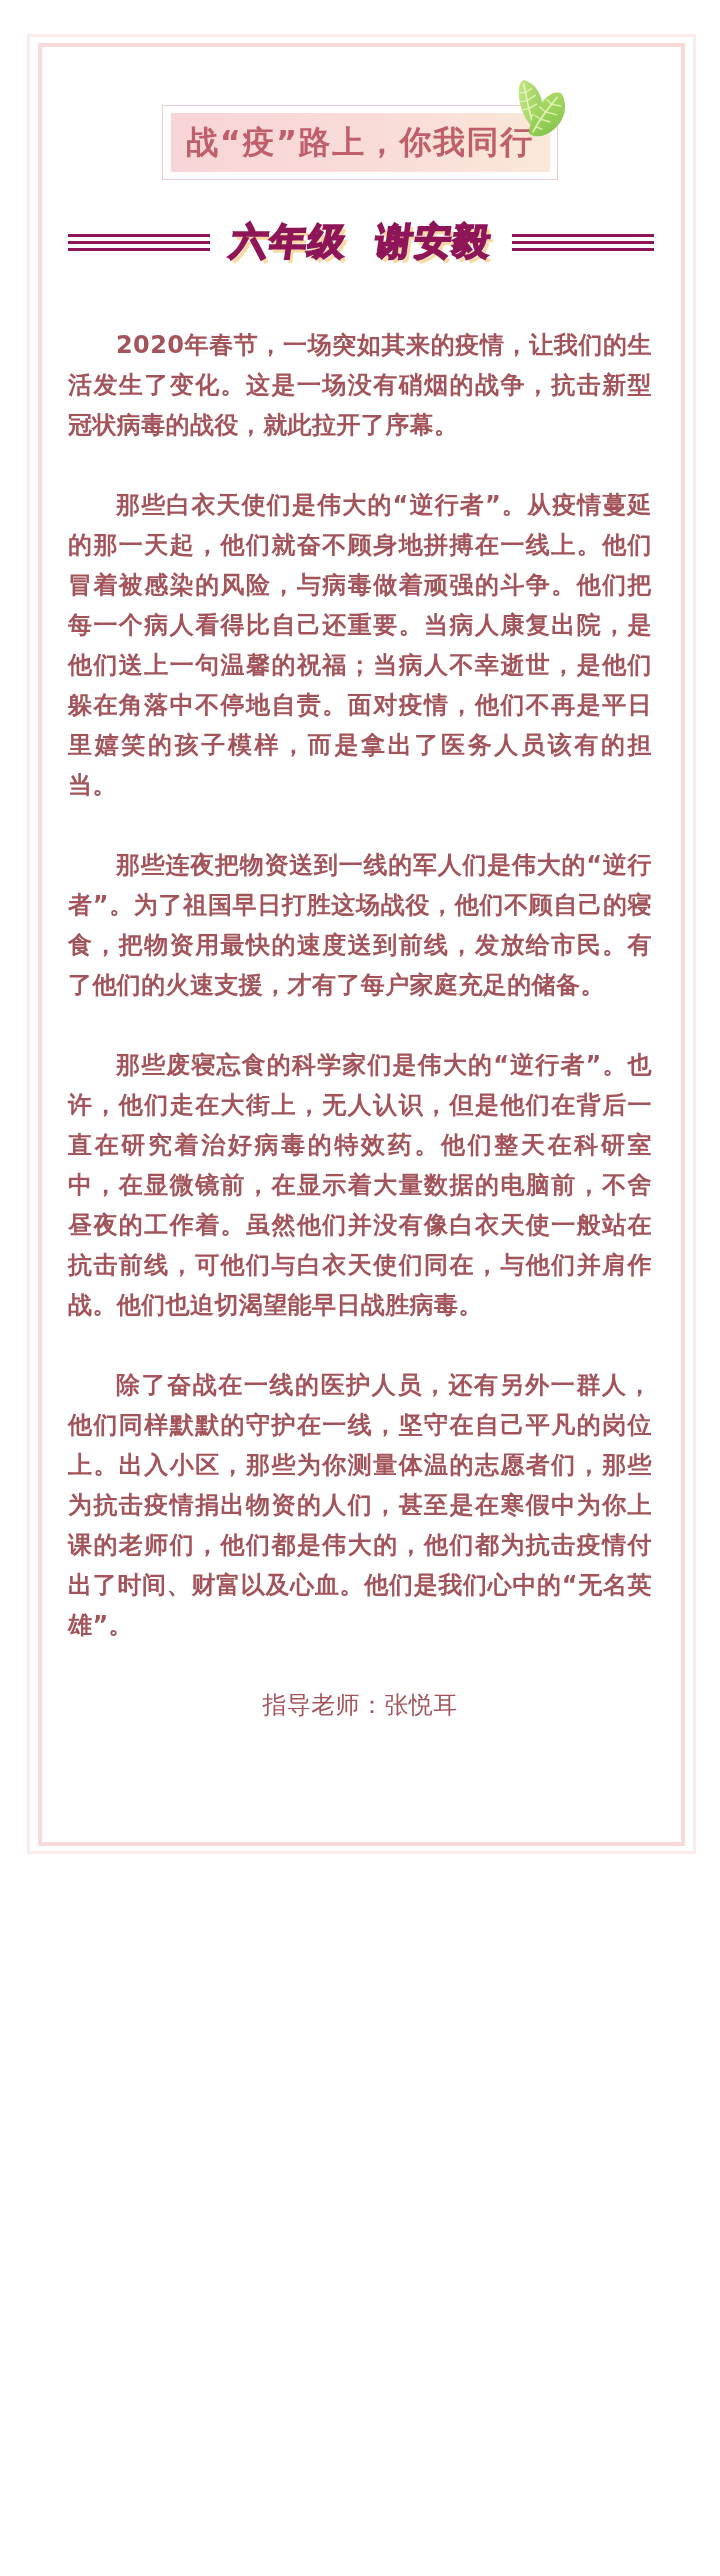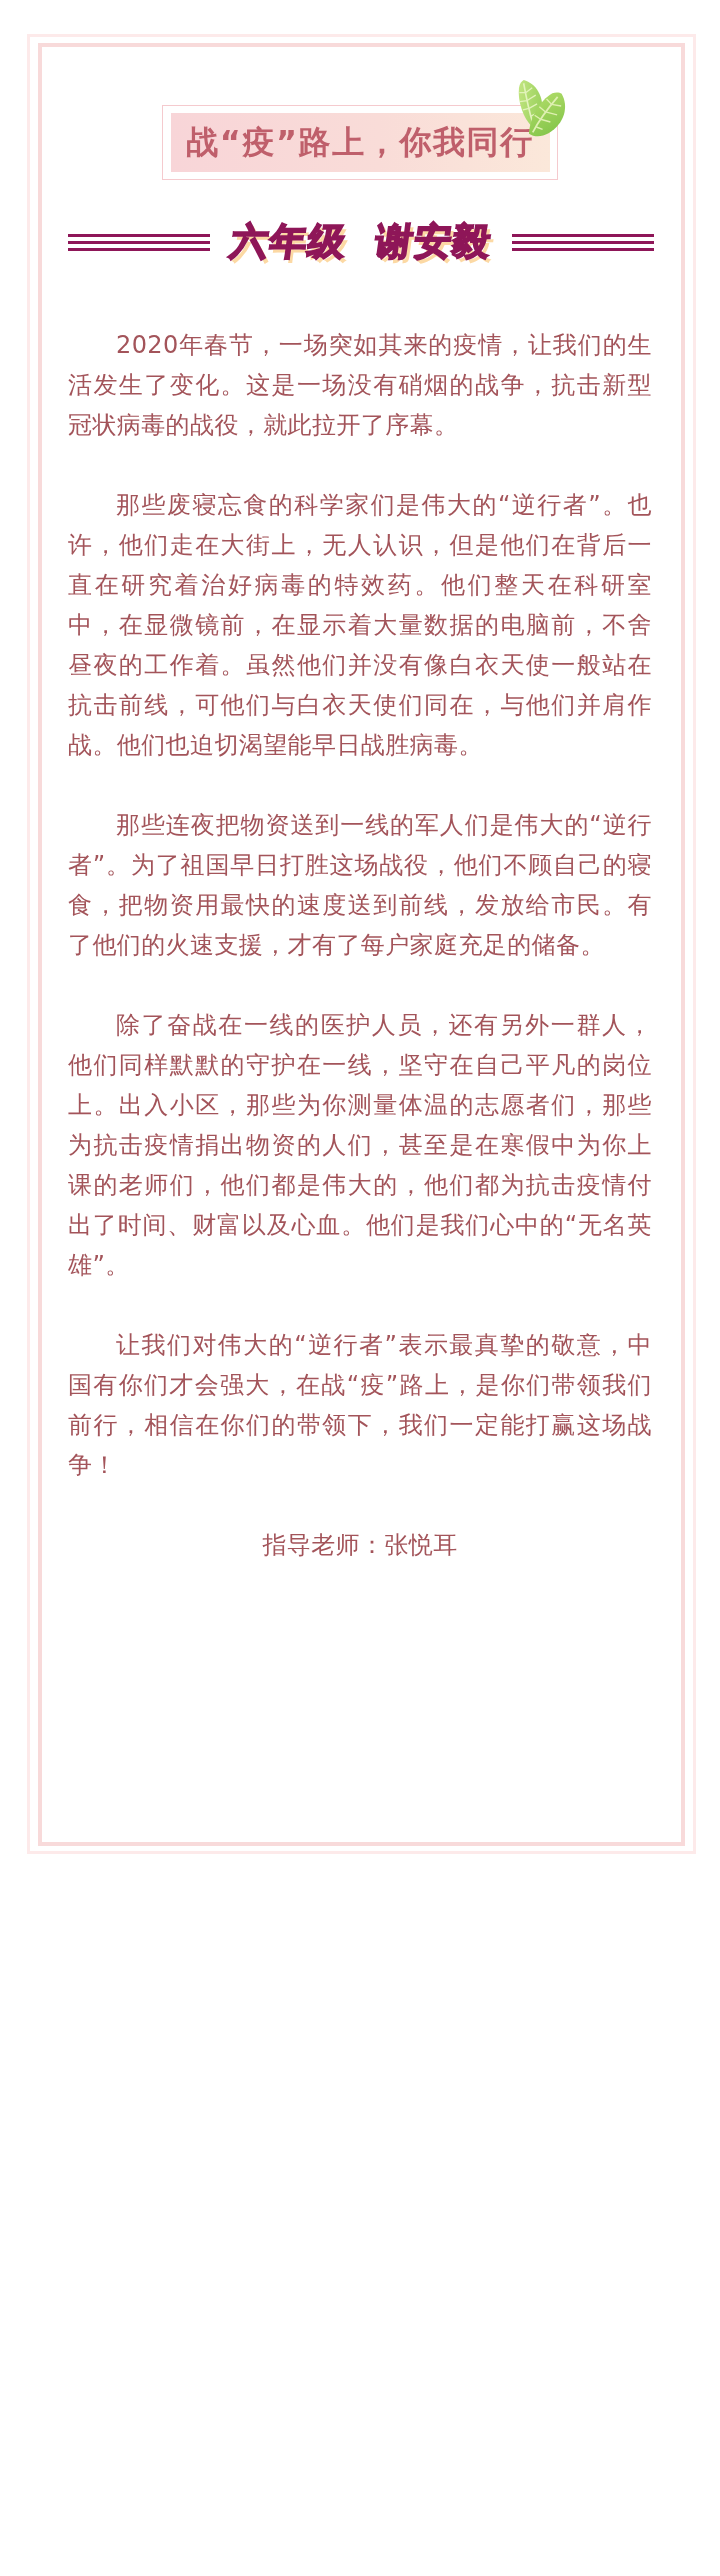--- a/index.html
+++ b/index.html
@@ -91,20 +91,21 @@
     margin:58px 68px 0 68px;
     color:var(--body-text);
   }
   .article p.para{
     margin:0 0 40px 0;
     font-size:24px;
     line-height:40px;
     letter-spacing:0.4px;
     text-align:justify;
     text-indent:2em;
+    font-weight:bold;
   }
   .article p.signature{
     margin:0;
     font-size:24px;
     line-height:40px;
     letter-spacing:0.4px;
     text-align:center;
     text-indent:0;
   }
 </style>
@@ -150,22 +151,22 @@
 
     <div class="byline-row">
       <div class="rule-group"></div>
       <span class="byline-text">六年级  谢安毅</span>
       <div class="rule-group"></div>
     </div>
 
     <div class="article">
 
     <p class="para">2020年春节，一场突如其来的疫情，让我们的生活发生了变化。这是一场没有硝烟的战争，抗击新型冠状病毒的战役，就此拉开了序幕。</p>
+        <p class="para">那些白衣天使们是伟大的“逆行者”。从疫情蔓延的那一天起，他们就奋不顾身地拼搏在一线上。他们冒着被感染的风险，与病毒做着顽强的斗争。他们把每一个病人看得比自己还重要。当病人康复出院，是他们送上一句温馨的祝福；当病人不幸逝世，是他们躲在角落中不停地自责。面对疫情，他们不再是平日里嬉笑的孩子模样，而是拿出了医务人员该有的担当。</p>
+        <p class="para">那些连夜把物资送到一线的军人们是伟大的“逆行者”。为了祖国早日打胜这场战役，他们不顾自己的寝食，把物资用最快的速度送到前线，发放给市民。有了他们的火速支援，才有了每户家庭充足的储备。</p>
         <p class="para">那些废寝忘食的科学家们是伟大的“逆行者”。也许，他们走在大街上，无人认识，但是他们在背后一直在研究着治好病毒的特效药。他们整天在科研室中，在显微镜前，在显示着大量数据的电脑前，不舍昼夜的工作着。虽然他们并没有像白衣天使一般站在抗击前线，可他们与白衣天使们同在，与他们并肩作战。他们也迫切渴望能早日战胜病毒。</p>
-        <p class="para">那些连夜把物资送到一线的军人们是伟大的“逆行者”。为了祖国早日打胜这场战役，他们不顾自己的寝食，把物资用最快的速度送到前线，发放给市民。有了他们的火速支援，才有了每户家庭充足的储备。</p>
         <p class="para">除了奋战在一线的医护人员，还有另外一群人，他们同样默默的守护在一线，坚守在自己平凡的岗位上。出入小区，那些为你测量体温的志愿者们，那些为抗击疫情捐出物资的人们，甚至是在寒假中为你上课的老师们，他们都是伟大的，他们都为抗击疫情付出了时间、财富以及心血。他们是我们心中的“无名英雄”。</p>
-        <p class="para">让我们对伟大的“逆行者”表示最真挚的敬意，中国有你们才会强大，在战“疫”路上，是你们带领我们前行，相信在你们的带领下，我们一定能打赢这场战争！</p>
         <p class="signature">指导老师：张悦耳</p>
       </div>
 
   </div>
 </div>
 
 
 </body></html>

